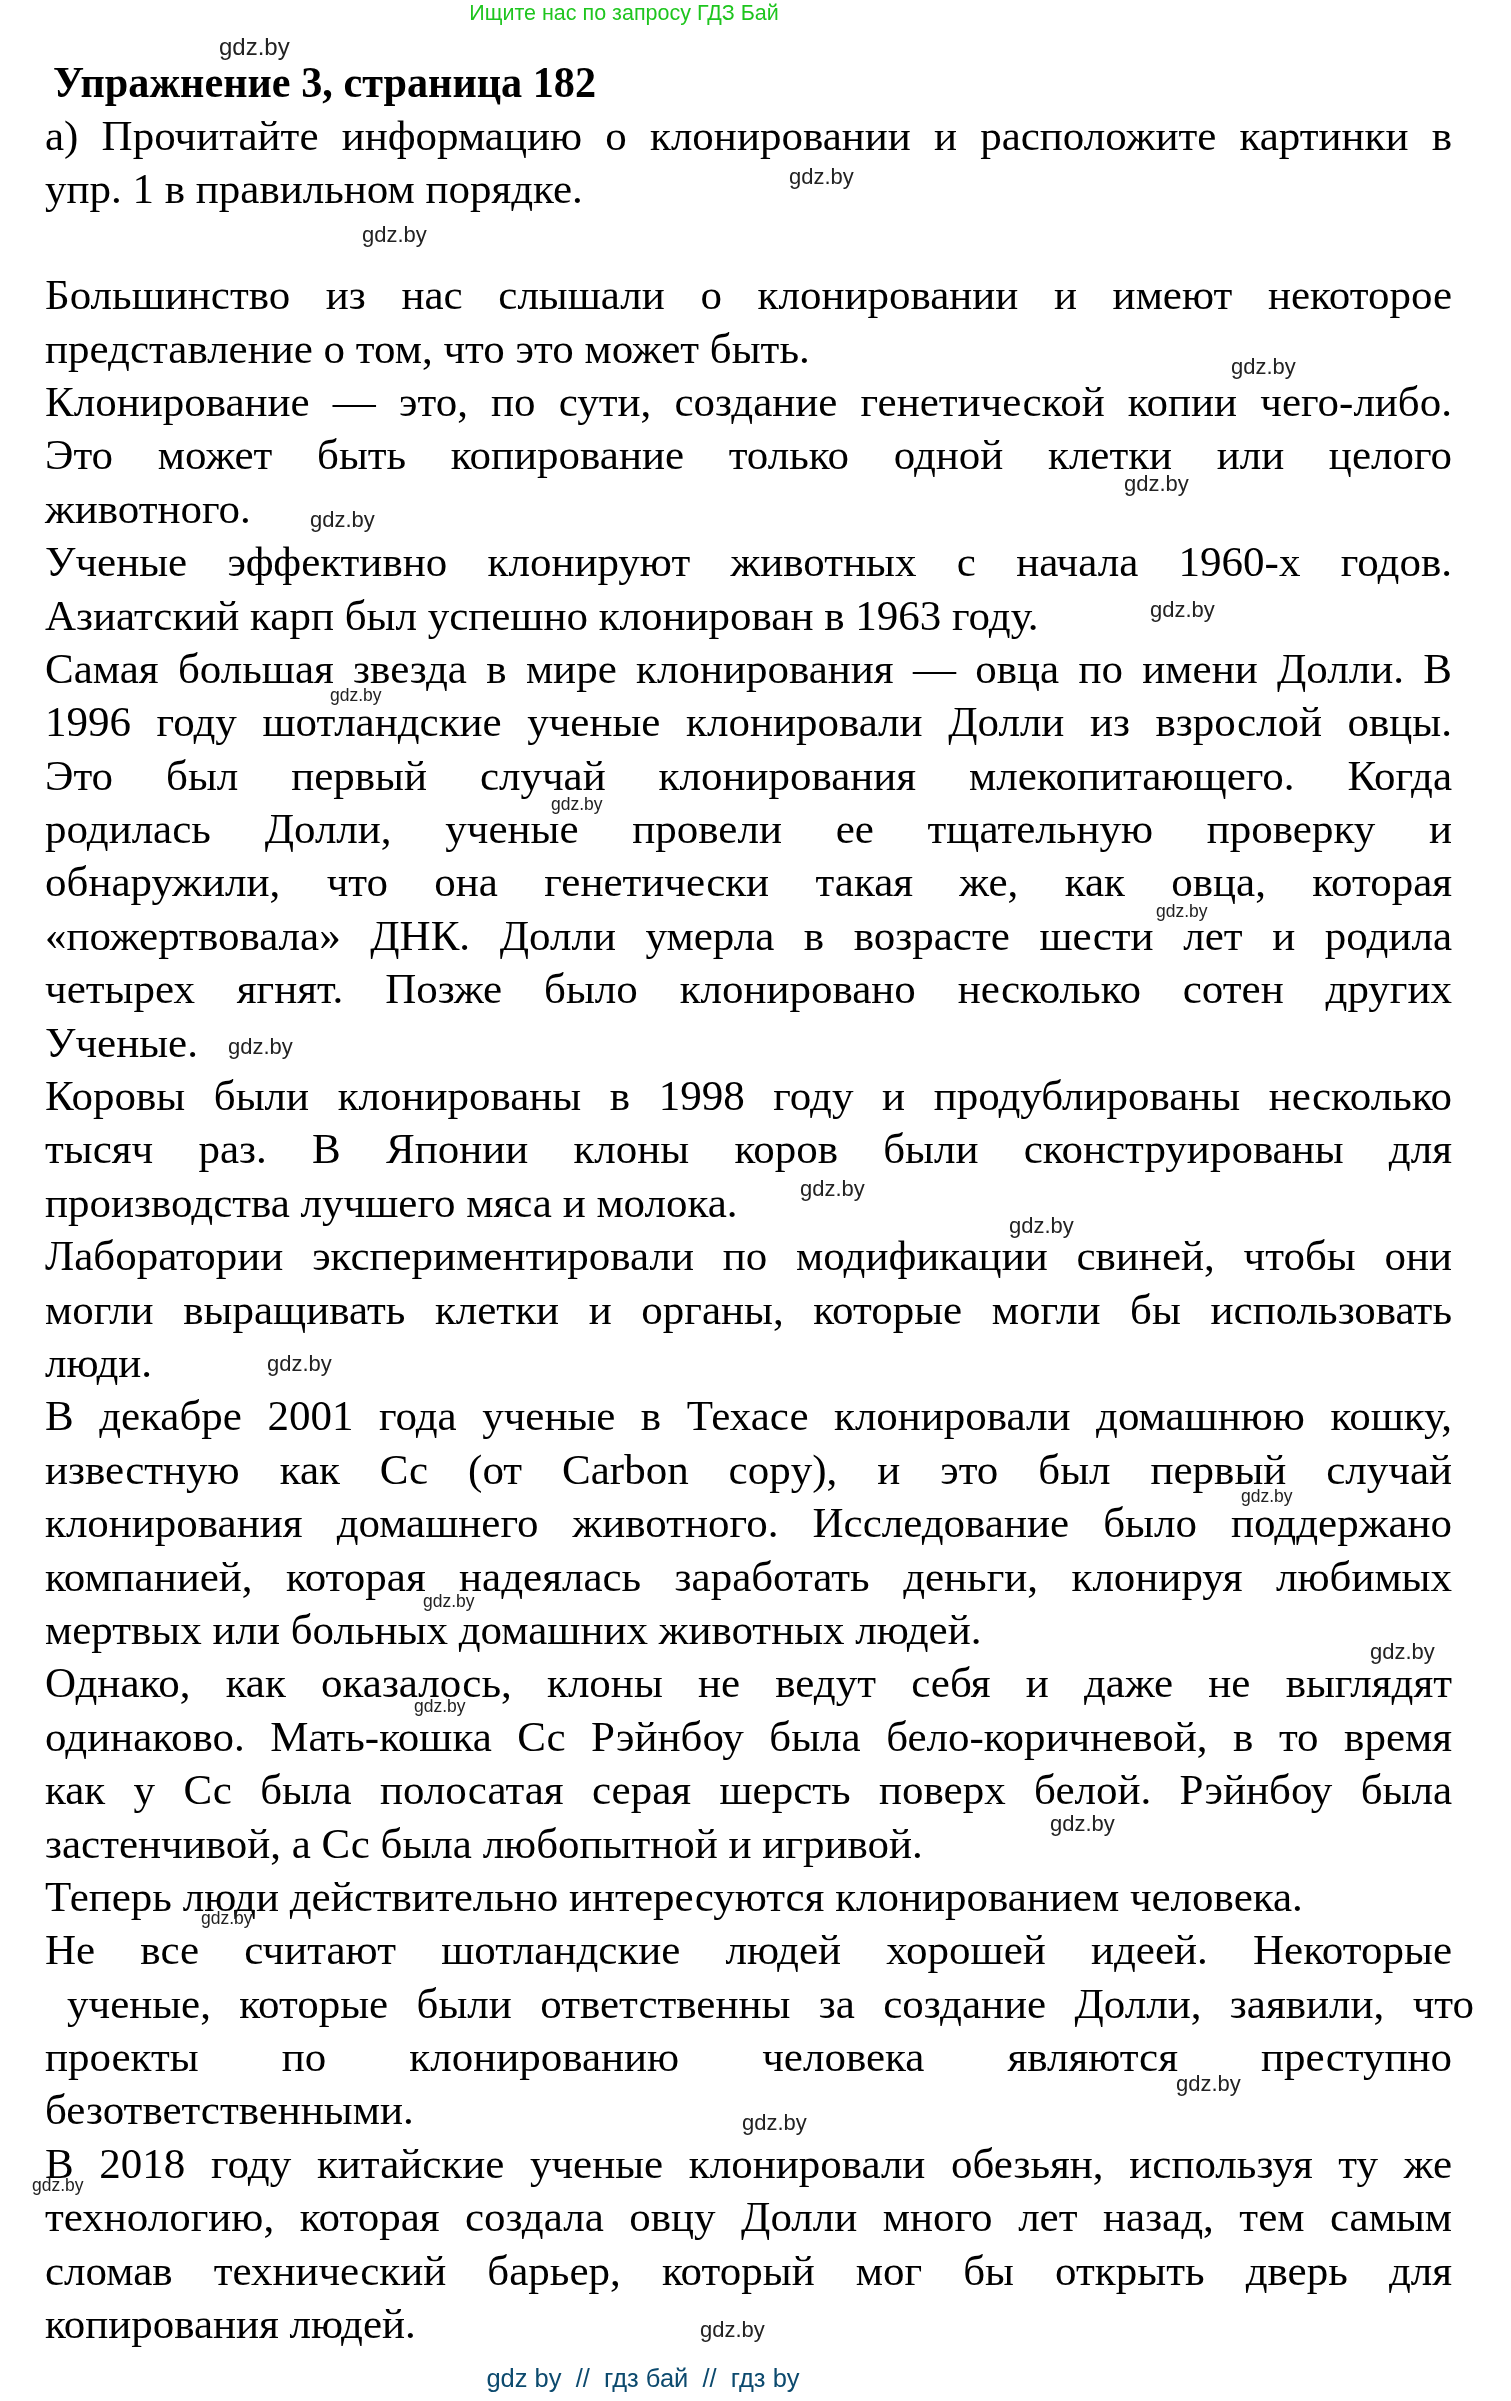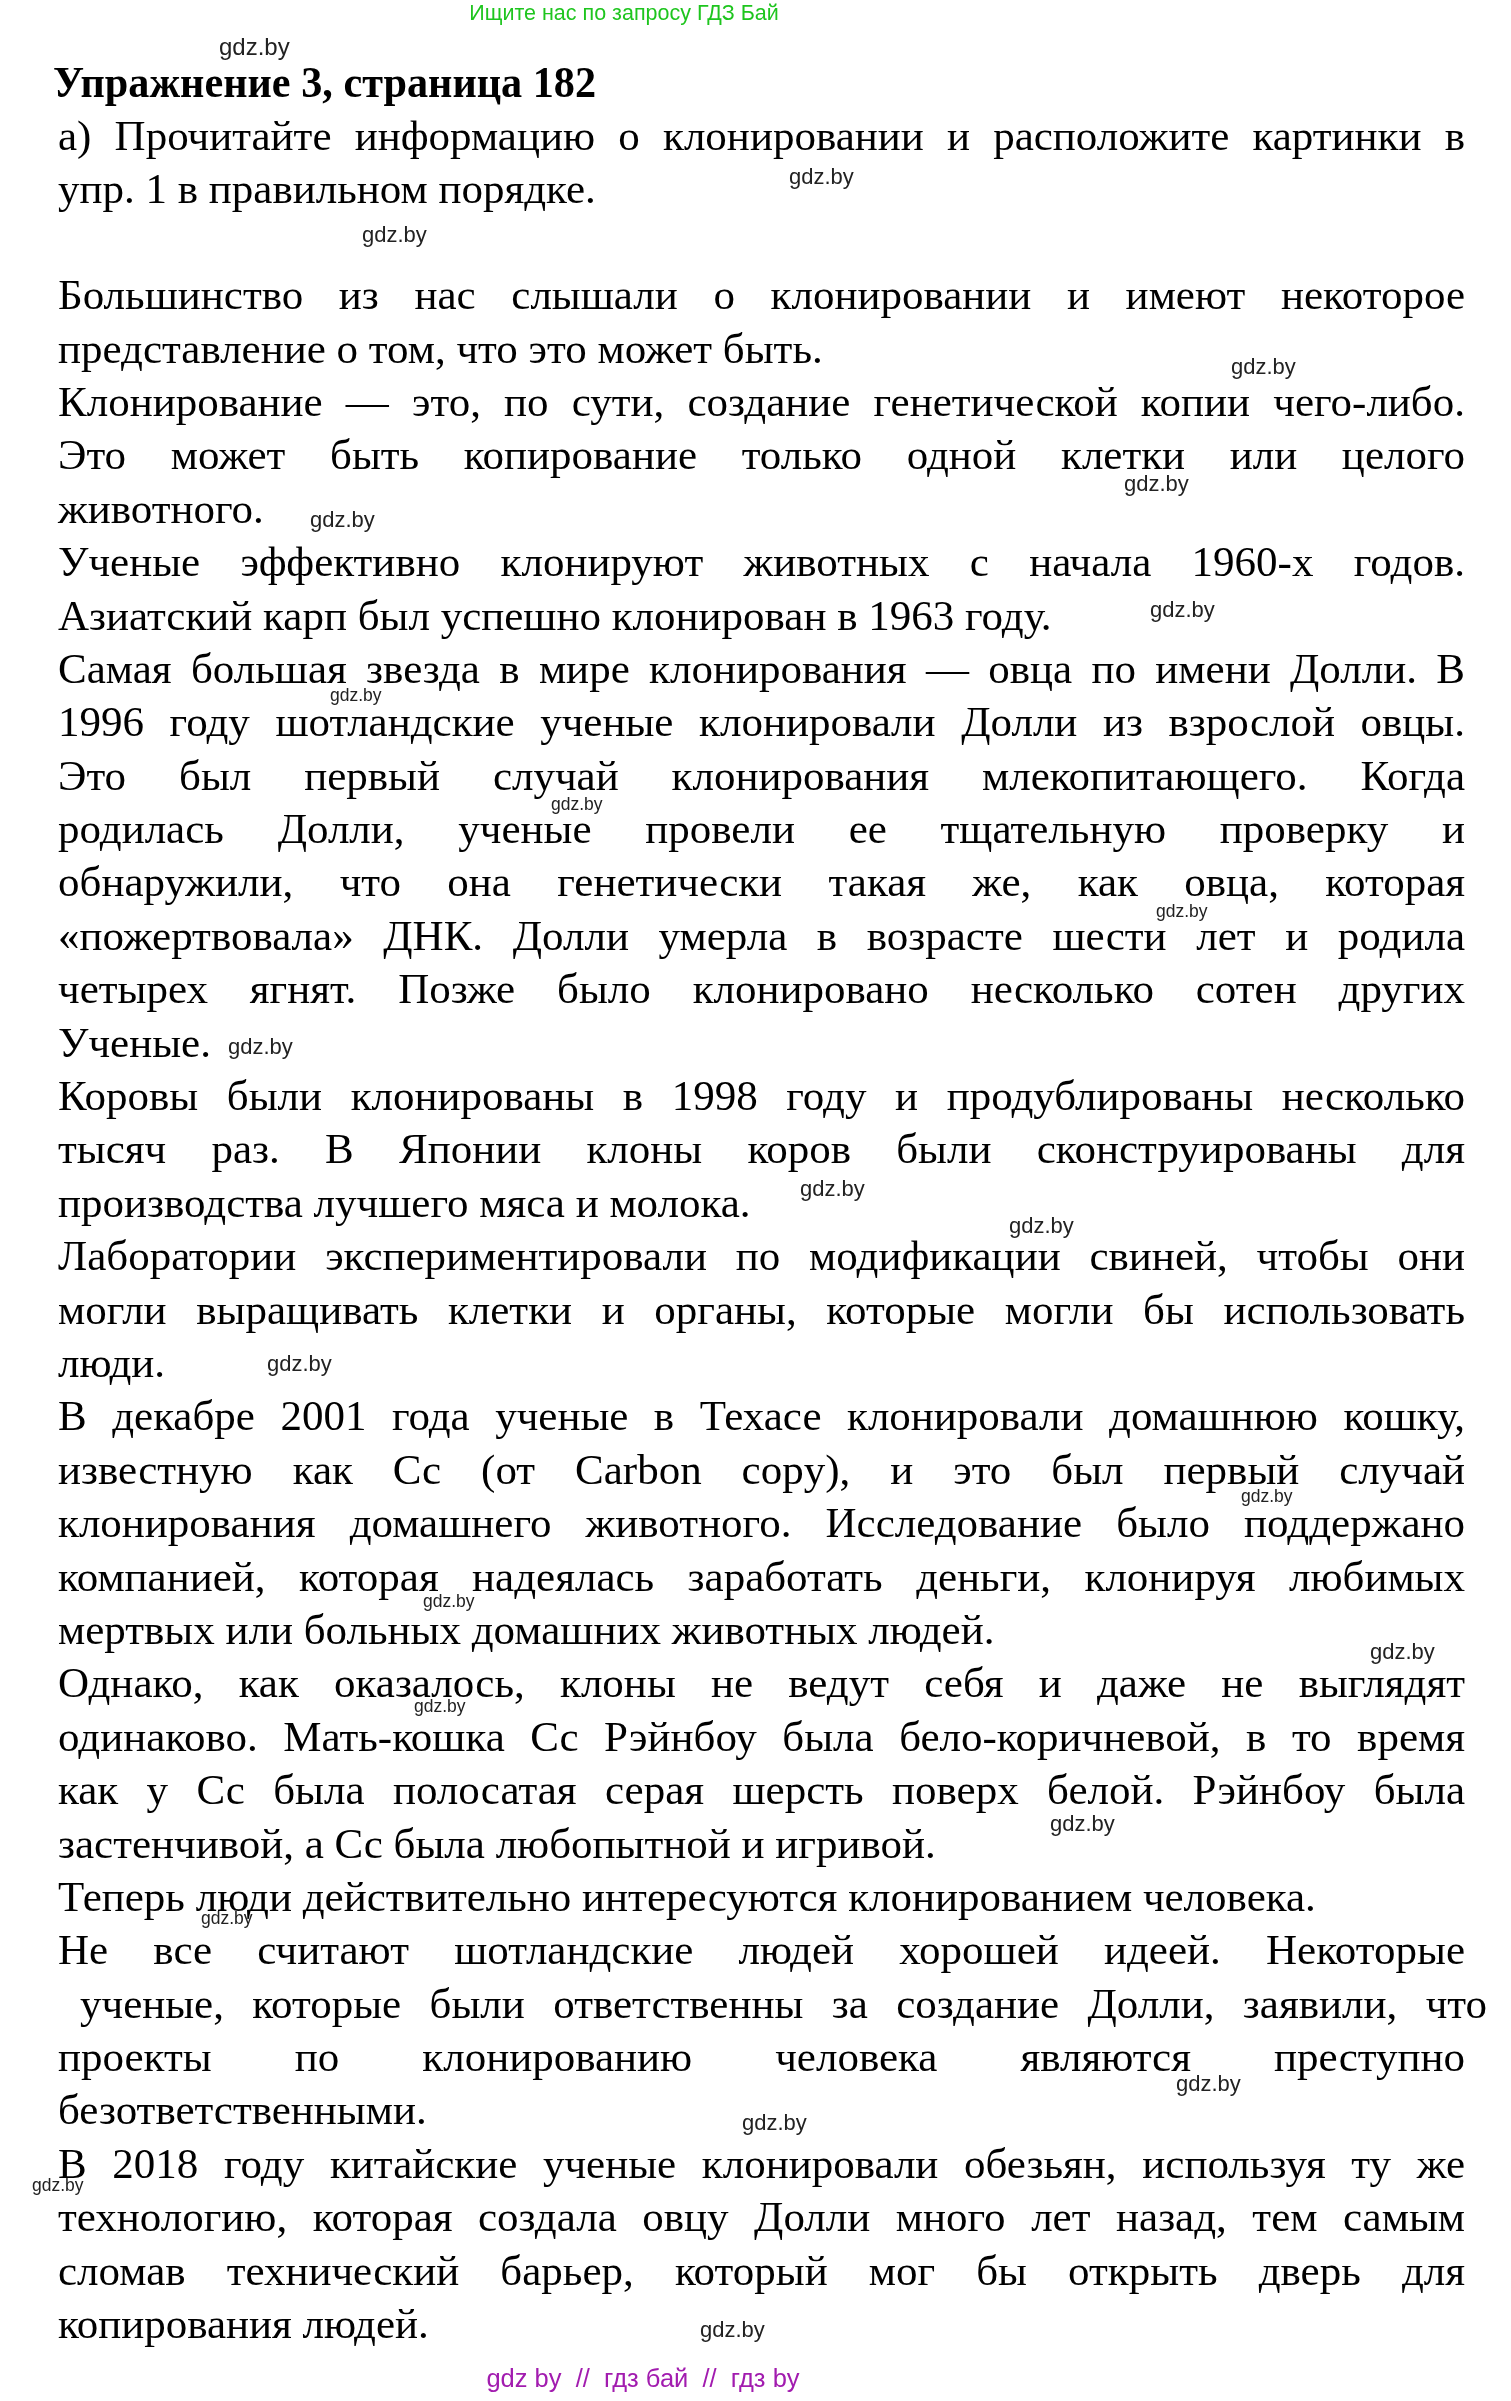--- a/index.html
+++ b/index.html
@@ -32,21 +32,21 @@
     top: 56px;
     font-weight: bold;
     font-size: 44px;
     line-height: 53px;
     white-space: nowrap;
     transform-origin: left top;
     transform: scaleX(0.96);
   }
   .line {
     position: absolute;
-    left: 58px;
+    left: 45px;
     width: 1407px;
     font-size: 43px;
     line-height: 53px;
     height: 53px;
     white-space: nowrap;
     overflow: visible;
   }
   .line.j {
     text-align: justify;
     text-align-last: justify;
@@ -64,21 +64,21 @@
   }
   .footer {
     position: absolute;
     left: 0;
     width: 1286px;
     top: 2362px;
     text-align: center;
     font-family: "Liberation Sans", "DejaVu Sans", sans-serif;
     font-size: 25.5px;
     line-height: 32px;
-    color: #a21caf;
+    color: #0c4a6e;
     white-space: pre;
   }
 </style>
 </head>
 <body>
 
 <div class="banner">Ищите нас по запросу ГДЗ Бай</div>
 
 <div class="heading">Упражнение 3, страница 182</div>
 

